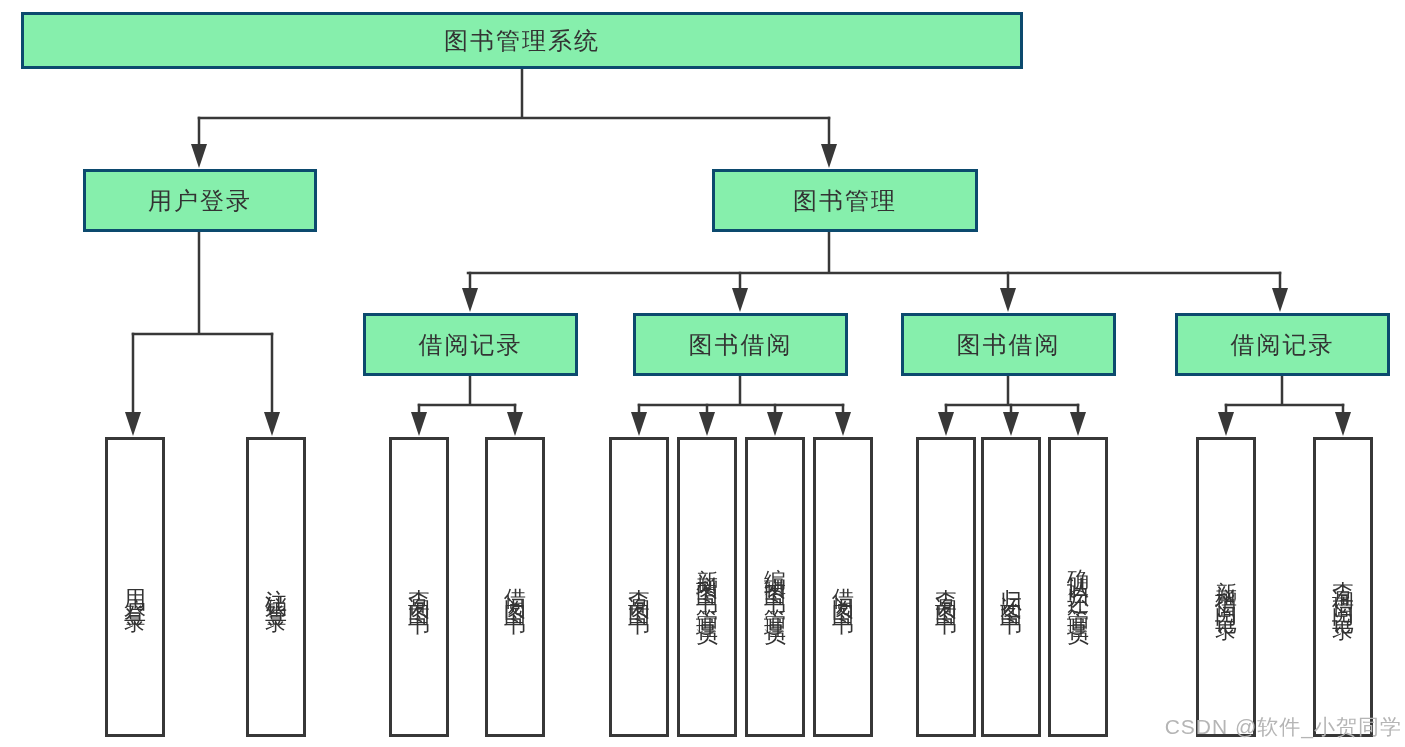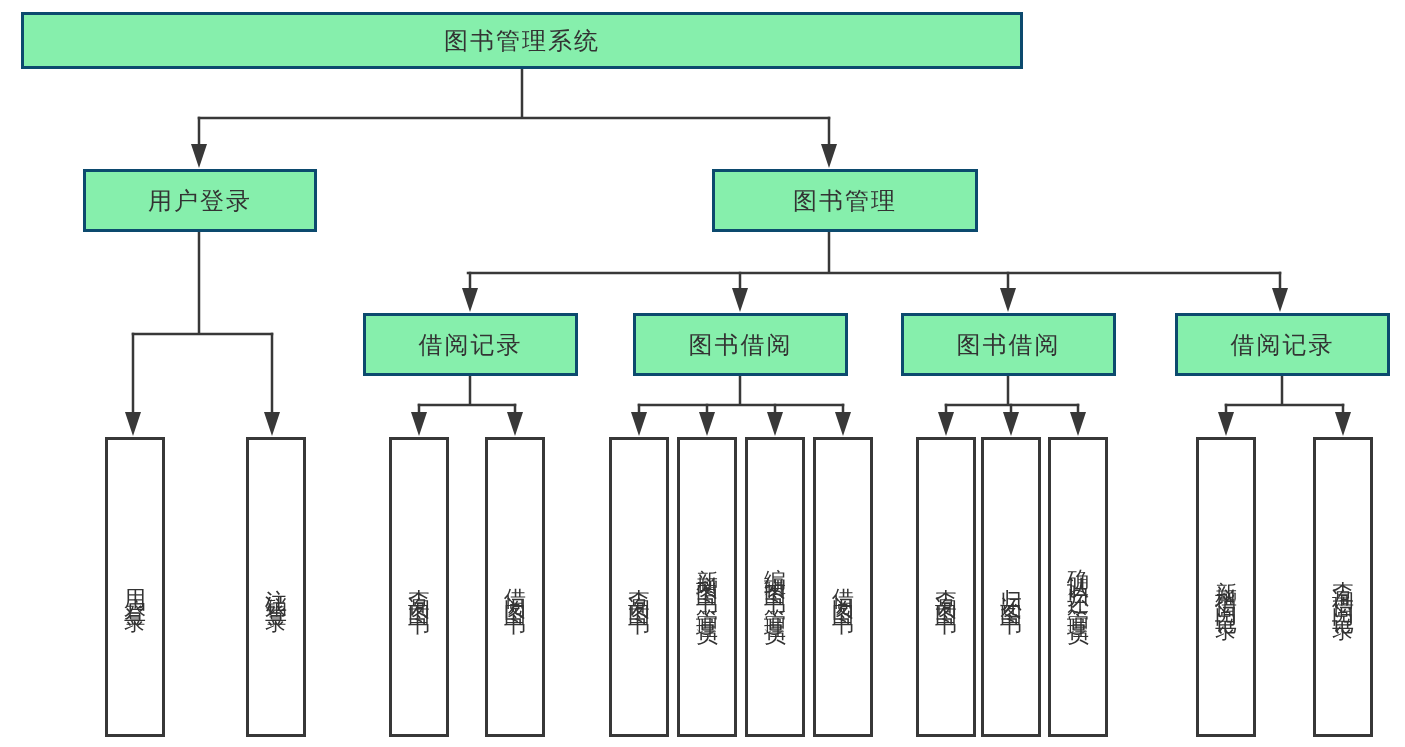--- a/index.html
+++ b/index.html
@@ -102,14 +102,15 @@
   <div class="leaf" style="left:745px;">编辑图书（管理员）</div>
   <div class="leaf" style="left:813px;">借阅图书</div>
 
   <div class="leaf" style="left:916px;">查询图书</div>
   <div class="leaf" style="left:981px;">归还图书</div>
   <div class="leaf" style="left:1048px;">确认归还（管理员）</div>
 
   <div class="leaf" style="left:1196px;">新增借阅记录</div>
   <div class="leaf" style="left:1313px;">查询借阅记录</div>
 
+  <div class="watermark">CSDN @软件_小贺同学</div>
 
 </div>
 
 </body></html>

